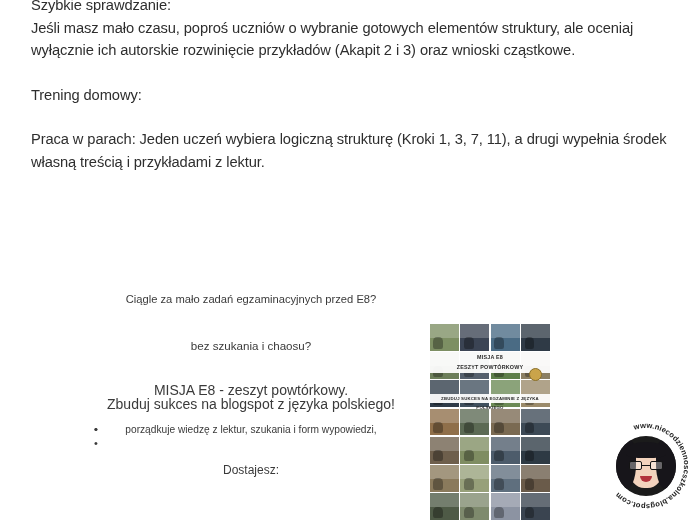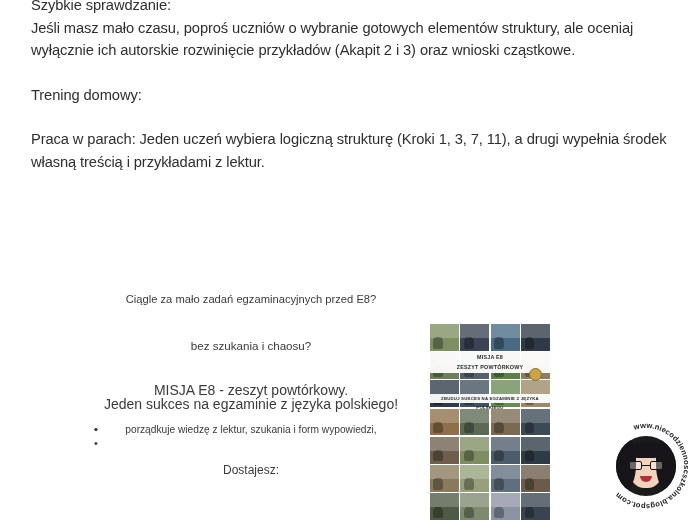--- a/index.html
+++ b/index.html
@@ -280,21 +280,21 @@
   <div class="promo-text">
     <p class="promo-q1">Ciągle za mało zadań egzaminacyjnych przed E8?</p>
 
     <p class="promo-q2">
       <br>
       <span>bez szukania i chaosu?</span>
     </p>
 
     <p class="promo-title">
       <span>MISJA E8 - zeszyt powtórkowy.</span><br>
-      <span>Jeden sukces na egzaminie z języka polskiego!</span>
+      <span>Zbuduj sukces na blogspot z języka polskiego!</span>
     </p>
 
     <ul class="promo-list">
       <li>
         <span class="bullet">•</span>
       </li>
       <li>
         <span class="bullet">•</span>
         <span>porządkuje wiedzę z lektur, szukania i form wypowiedzi,</span>
       </li>

